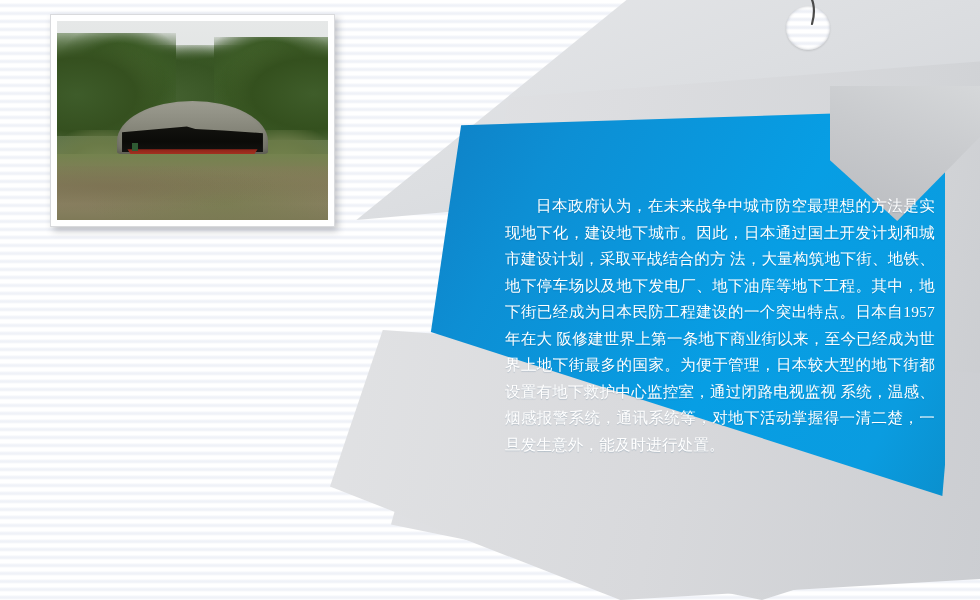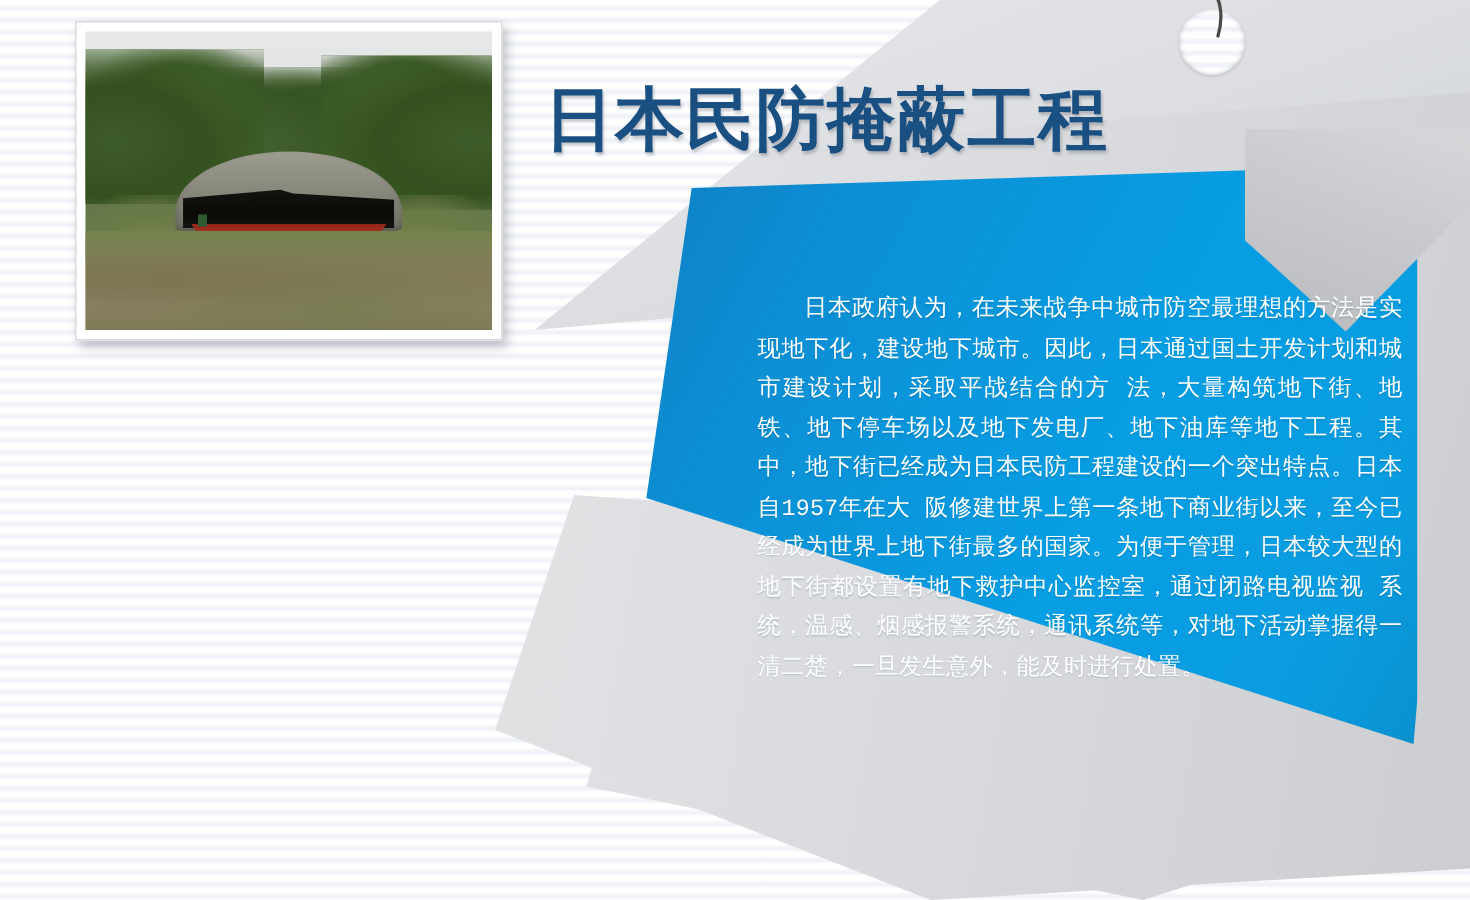--- a/index.html
+++ b/index.html
@@ -122,21 +122,21 @@
     z-index: 5;
   }
 
   .blue-text {
     position: absolute;
     left: 505px;
     top: 193px;
     width: 430px;
     z-index: 9;
     color: #ffffff;
-    font-family: Liberation Mono, monospace;
+    font-family: Liberation Serif, serif;
     font-size: 15.5px;
     line-height: 26.5px;
     letter-spacing: 0.2px;
     text-indent: 2em;
     text-align: justify;
     text-justify: inter-character;
     white-space: normal;
     text-shadow: 0 1px 1px rgba(0,60,100,0.18);
   }
 
@@ -264,21 +264,20 @@
 
   <div class="blue-panel"></div>
 
   <div class="shape fold-corner"></div>
 
   <div class="shape punch-hole"></div>
   <svg class="shape hook" viewBox="0 0 46 42">
     <path d="M30 40 C 34 26, 32 12, 22 6 C 14 1, 6 5, 5 12" fill="none" stroke="#4a4a4a" stroke-width="2.2" stroke-linecap="round"></path>
   </svg>
 
-  <div class="title">日本民防掩蔽工程</div>
 
   <div class="blue-text">日本政府认为，在未来战争中城市防空最理想的方法是实现地下化，建设地下城市。因此，日本通过国土开发计划和城市建设计划，采取平战结合的方 法，大量构筑地下街、地铁、地下停车场以及地下发电厂、地下油库等地下工程。其中，地下街已经成为日本民防工程建设的一个突出特点。日本自1957年在大 阪修建世界上第一条地下商业街以来，至今已经成为世界上地下街最多的国家。为便于管理，日本较大型的地下街都设置有地下救护中心监控室，通过闭路电视监视 系统，温感、烟感报警系统，通讯系统等，对地下活动掌握得一清二楚，一旦发生意外，能及时进行处置。</div>
 
   <div class="photo-frame">
     <div class="photo">
       <div class="ph-sky"></div>
       <div class="ph-trees-c"></div>
       <div class="ph-trees-l"></div>
       <div class="ph-trees-r"></div>
       <div class="ph-mound-l"></div>

